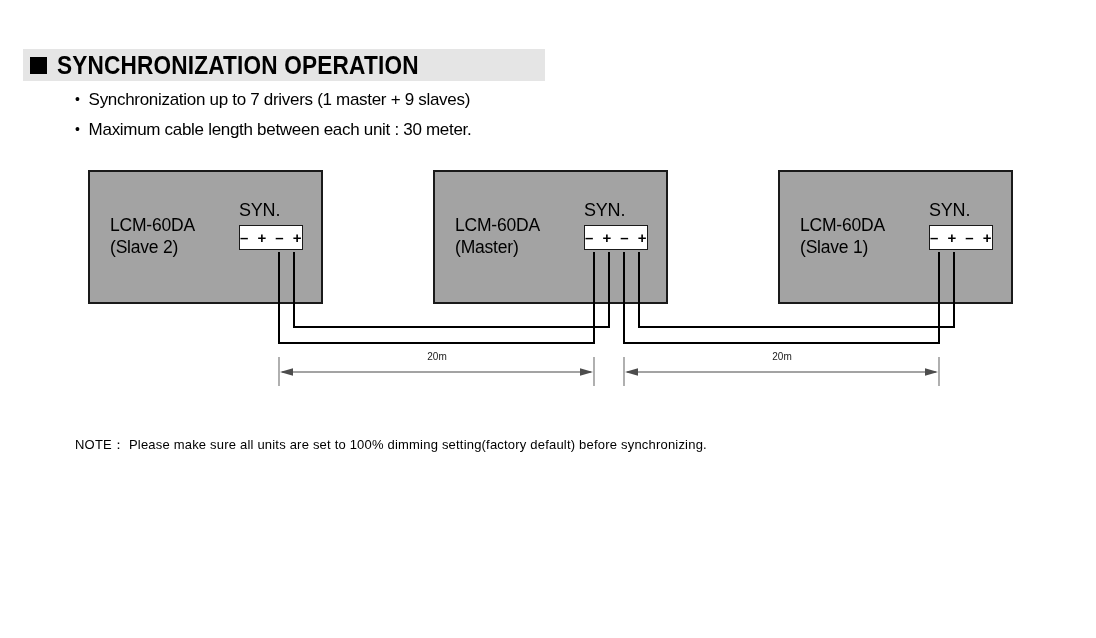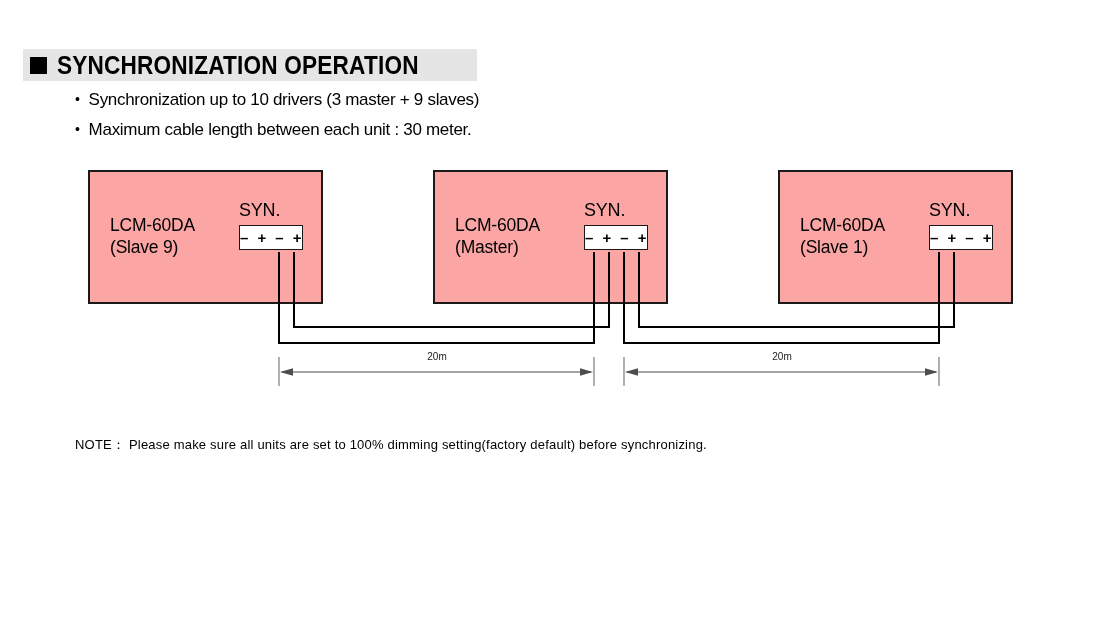--- a/index.html
+++ b/index.html
@@ -2,38 +2,38 @@
 <html><head>
 <meta charset="utf-8">
 <style>
   html,body { margin:0; padding:0; background:#ffffff; }
   #page {
     position:relative; width:1096px; height:638px; background:#ffffff;
     font-family:"Liberation Sans", sans-serif; color:#111; overflow:hidden;
   }
   
   .section-header {
-    position:absolute; left:23px; top:49px; width:454px; height:32px;
+    position:absolute; left:23px; top:49px; width:522px; height:32px;
     background:#e5e5e5; display:flex; align-items:center;
   }
   .header-square { width:17px; height:17px; background:#000; margin-left:7px; flex:0 0 auto; }
   .section-title {
     margin-left:10px; font-size:26px; font-weight:bold; color:#000;
     white-space:nowrap; letter-spacing:0.2px;
     transform:scaleX(0.87); transform-origin:left center;
   }
   
   .bullet-item { position:absolute; left:75px; font-size:17px; letter-spacing:-0.3px; color:#000; white-space:nowrap; }
   .bullet-item::before { content:"•"; font-size:14px; margin-right:9px; position:relative; top:-1px; }
   .bullet-1 { top:90px; }
   .bullet-2 { top:120px; }
   
   .unit-box {
     position:absolute; top:170px; width:235px; height:134px;
-    border:2px solid #1a1a1a; box-sizing:border-box; background:#fca5a5; z-index:1;
+    border:2px solid #1a1a1a; box-sizing:border-box; background:#a3a3a3; z-index:1;
   }
   .unit-slave2 { left:88px; }
   .unit-master { left:433px; }
   .unit-slave1 { left:778px; }
   .unit-name {
     position:absolute; left:20px; top:42px; font-size:17.5px; line-height:22px;
     letter-spacing:-0.2px; color:#000; white-space:nowrap;
   }
   .syn-label {
     position:absolute; left:149px; top:28px; width:64px; 
@@ -66,27 +66,27 @@
 </head>
 <body>
 
 <div id="page">
 
   <div class="section-header">
     <span class="header-square"></span>
     <span class="section-title">SYNCHRONIZATION OPERATION</span>
   </div>
 
-  <div class="bullet-item bullet-1">Synchronization up to 10 drivers (3 master + 9 slaves)</div>
+  <div class="bullet-item bullet-1">Synchronization up to 7 drivers (1 master + 9 slaves)</div>
   <div class="bullet-item bullet-2">Maximum cable length between each unit : 30 meter.</div>
 
   <div class="unit-box unit-slave2">
     <div class="unit-name">
       <div>LCM-60DA</div>
-      <div>(Slave 9)</div>
+      <div>(Slave 2)</div>
     </div>
     <div class="syn-label">SYN.</div>
     <div class="terminal-block">
       <span class="terminal-signs">– + – +</span>
     </div>
   </div>
 
   <div class="unit-box unit-master">
     <div class="unit-name">
       <div>LCM-60DA</div>

